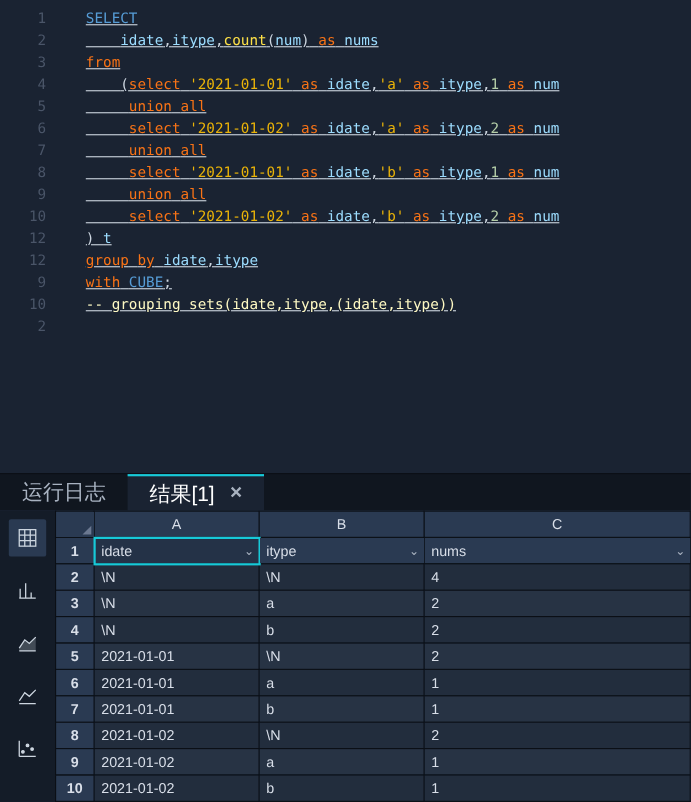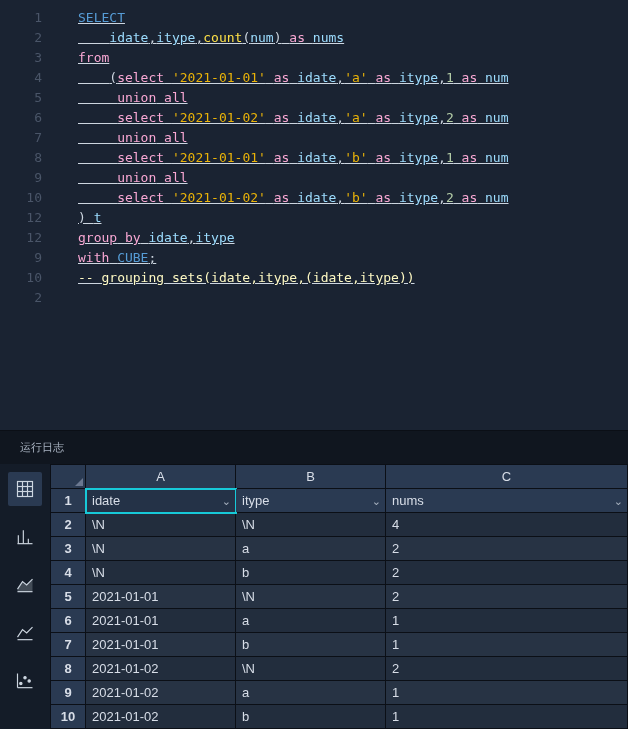--- a/index.html
+++ b/index.html
@@ -36,21 +36,21 @@
     flex: 1;
     padding-top: 8px;
     white-space: pre;
   }
   .code .row {
     height: 20px;
     line-height: 20px;
     padding-left: 18px;
     text-decoration: underline;
   }
-  .kw   { color: #f9a8d4; }
+  .kw   { color: #f97316; }
   .kw1  { color: #569cd6; text-transform: uppercase; }
   .str  { color: #eab308; }
   .num  { color: #b5cea8; }
   .fn   { color: #fde047; }
   .id   { color: #9cdcfe; }
   .op   { color: #cdd6e0; }
   .cm   { color: #fef9c3; }
   .wht  { color: #d4d4d4; }
 
   .tab-bar {
@@ -60,21 +60,21 @@
     align-items: stretch;
     border-top: 1px solid #0b0f16;
   }
   .tab {
     display: flex;
     align-items: center;
     justify-content: center;
     padding: 0 20px;
     color: #a8b2c0;
     font-family: Arial, sans-serif;
-    font-size: 11px;
+    font-size: 19px;
     position: relative;
   }
   .tab.active {
     color: #fff;
     border-top: 2px solid #17c9d8;
     background: #1a2332;
   }
   .tab .close {
     margin-left: 14px;
     color: #a8b2c0;
@@ -197,20 +197,24 @@
       <div class="ln">9</div>
       <div class="ln">10</div>
       <div class="ln">2</div>
     </div>
   <div class="code"><div class="row"><span class="kw1">SELECT</span></div><div class="row"><span class="wht">    </span><span class="id">idate</span><span class="op">,</span><span class="id">itype</span><span class="op">,</span><span class="fn">count</span><span class="op">(</span><span class="id">num</span><span class="op">)</span><span class="wht"> </span><span class="kw">as</span><span class="wht"> </span><span class="id">nums</span></div><div class="row"><span class="kw">from</span></div><div class="row"><span class="wht">    </span><span class="op">(</span><span class="kw">select</span><span class="wht"> </span><span class="str">'2021-01-01'</span><span class="wht"> </span><span class="kw">as</span><span class="wht"> </span><span class="id">idate</span><span class="op">,</span><span class="str">'a'</span><span class="wht"> </span><span class="kw">as</span><span class="wht"> </span><span class="id">itype</span><span class="op">,</span><span class="num">1</span><span class="wht"> </span><span class="kw">as</span><span class="wht"> </span><span class="id">num</span></div><div class="row"><span class="wht">     </span><span class="kw">union</span><span class="wht"> </span><span class="kw">all</span></div><div class="row"><span class="wht">     </span><span class="kw">select</span><span class="wht"> </span><span class="str">'2021-01-02'</span><span class="wht"> </span><span class="kw">as</span><span class="wht"> </span><span class="id">idate</span><span class="op">,</span><span class="str">'a'</span><span class="wht"> </span><span class="kw">as</span><span class="wht"> </span><span class="id">itype</span><span class="op">,</span><span class="num">2</span><span class="wht"> </span><span class="kw">as</span><span class="wht"> </span><span class="id">num</span></div><div class="row"><span class="wht">     </span><span class="kw">union</span><span class="wht"> </span><span class="kw">all</span></div><div class="row"><span class="wht">     </span><span class="kw">select</span><span class="wht"> </span><span class="str">'2021-01-01'</span><span class="wht"> </span><span class="kw">as</span><span class="wht"> </span><span class="id">idate</span><span class="op">,</span><span class="str">'b'</span><span class="wht"> </span><span class="kw">as</span><span class="wht"> </span><span class="id">itype</span><span class="op">,</span><span class="num">1</span><span class="wht"> </span><span class="kw">as</span><span class="wht"> </span><span class="id">num</span></div><div class="row"><span class="wht">     </span><span class="kw">union</span><span class="wht"> </span><span class="kw">all</span></div><div class="row"><span class="wht">     </span><span class="kw">select</span><span class="wht"> </span><span class="str">'2021-01-02'</span><span class="wht"> </span><span class="kw">as</span><span class="wht"> </span><span class="id">idate</span><span class="op">,</span><span class="str">'b'</span><span class="wht"> </span><span class="kw">as</span><span class="wht"> </span><span class="id">itype</span><span class="op">,</span><span class="num">2</span><span class="wht"> </span><span class="kw">as</span><span class="wht"> </span><span class="id">num</span></div><div class="row"><span class="op">) </span><span class="id">t</span></div><div class="row"><span class="kw">group</span><span class="wht"> </span><span class="kw">by</span><span class="wht"> </span><span class="id">idate</span><span class="op">,</span><span class="id">itype</span></div><div class="row"><span class="kw">with</span><span class="wht"> </span><span class="kw1">CUBE</span><span class="op">;</span></div><div class="row"><span class="cm">-- grouping sets(idate,itype,(idate,itype))</span></div><div class="row"></div></div>
 </div>
 
 <div class="tab-bar">
   <div class="tab">
     <span>运行日志</span>
+  </div>
+  <div class="tab active">
+    <span>结果[1]</span>
+    <span class="close">×</span>
   </div>
 </div>
 
 <div class="results-area">
   <div class="left-tools">
     <div class="tool-btn active">
       <svg viewBox="0 0 24 24">
           <rect x="3" y="3" width="18" height="18"></rect>
           <line x1="3" y1="9" x2="21" y2="9"></line>
           <line x1="3" y1="15" x2="21" y2="15"></line>

